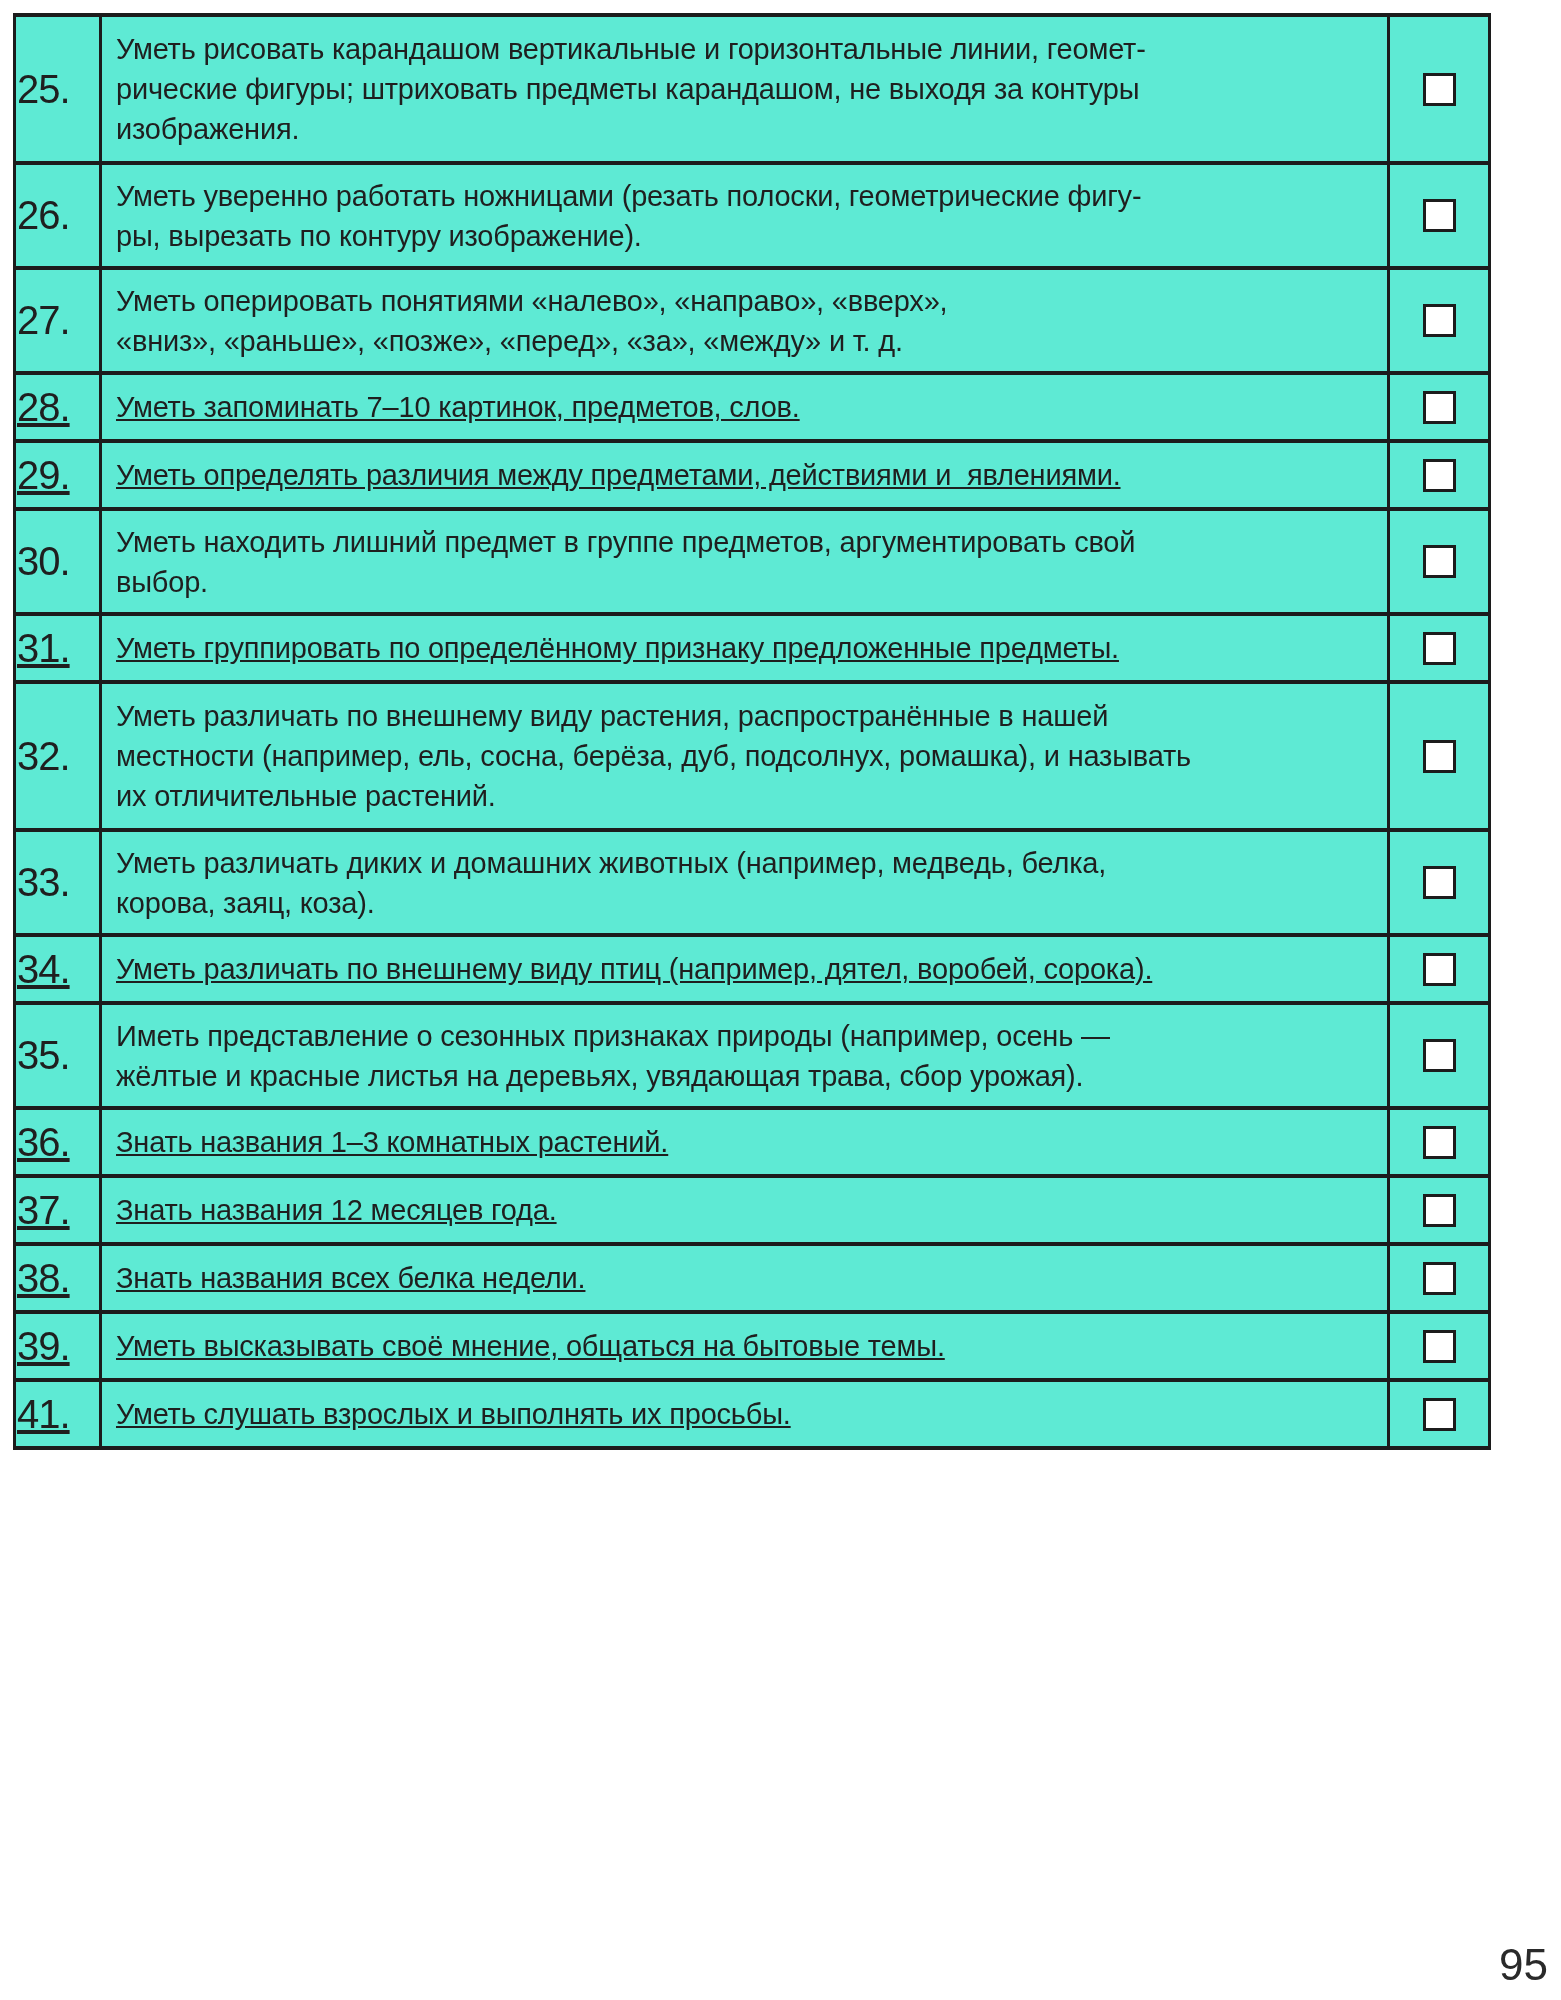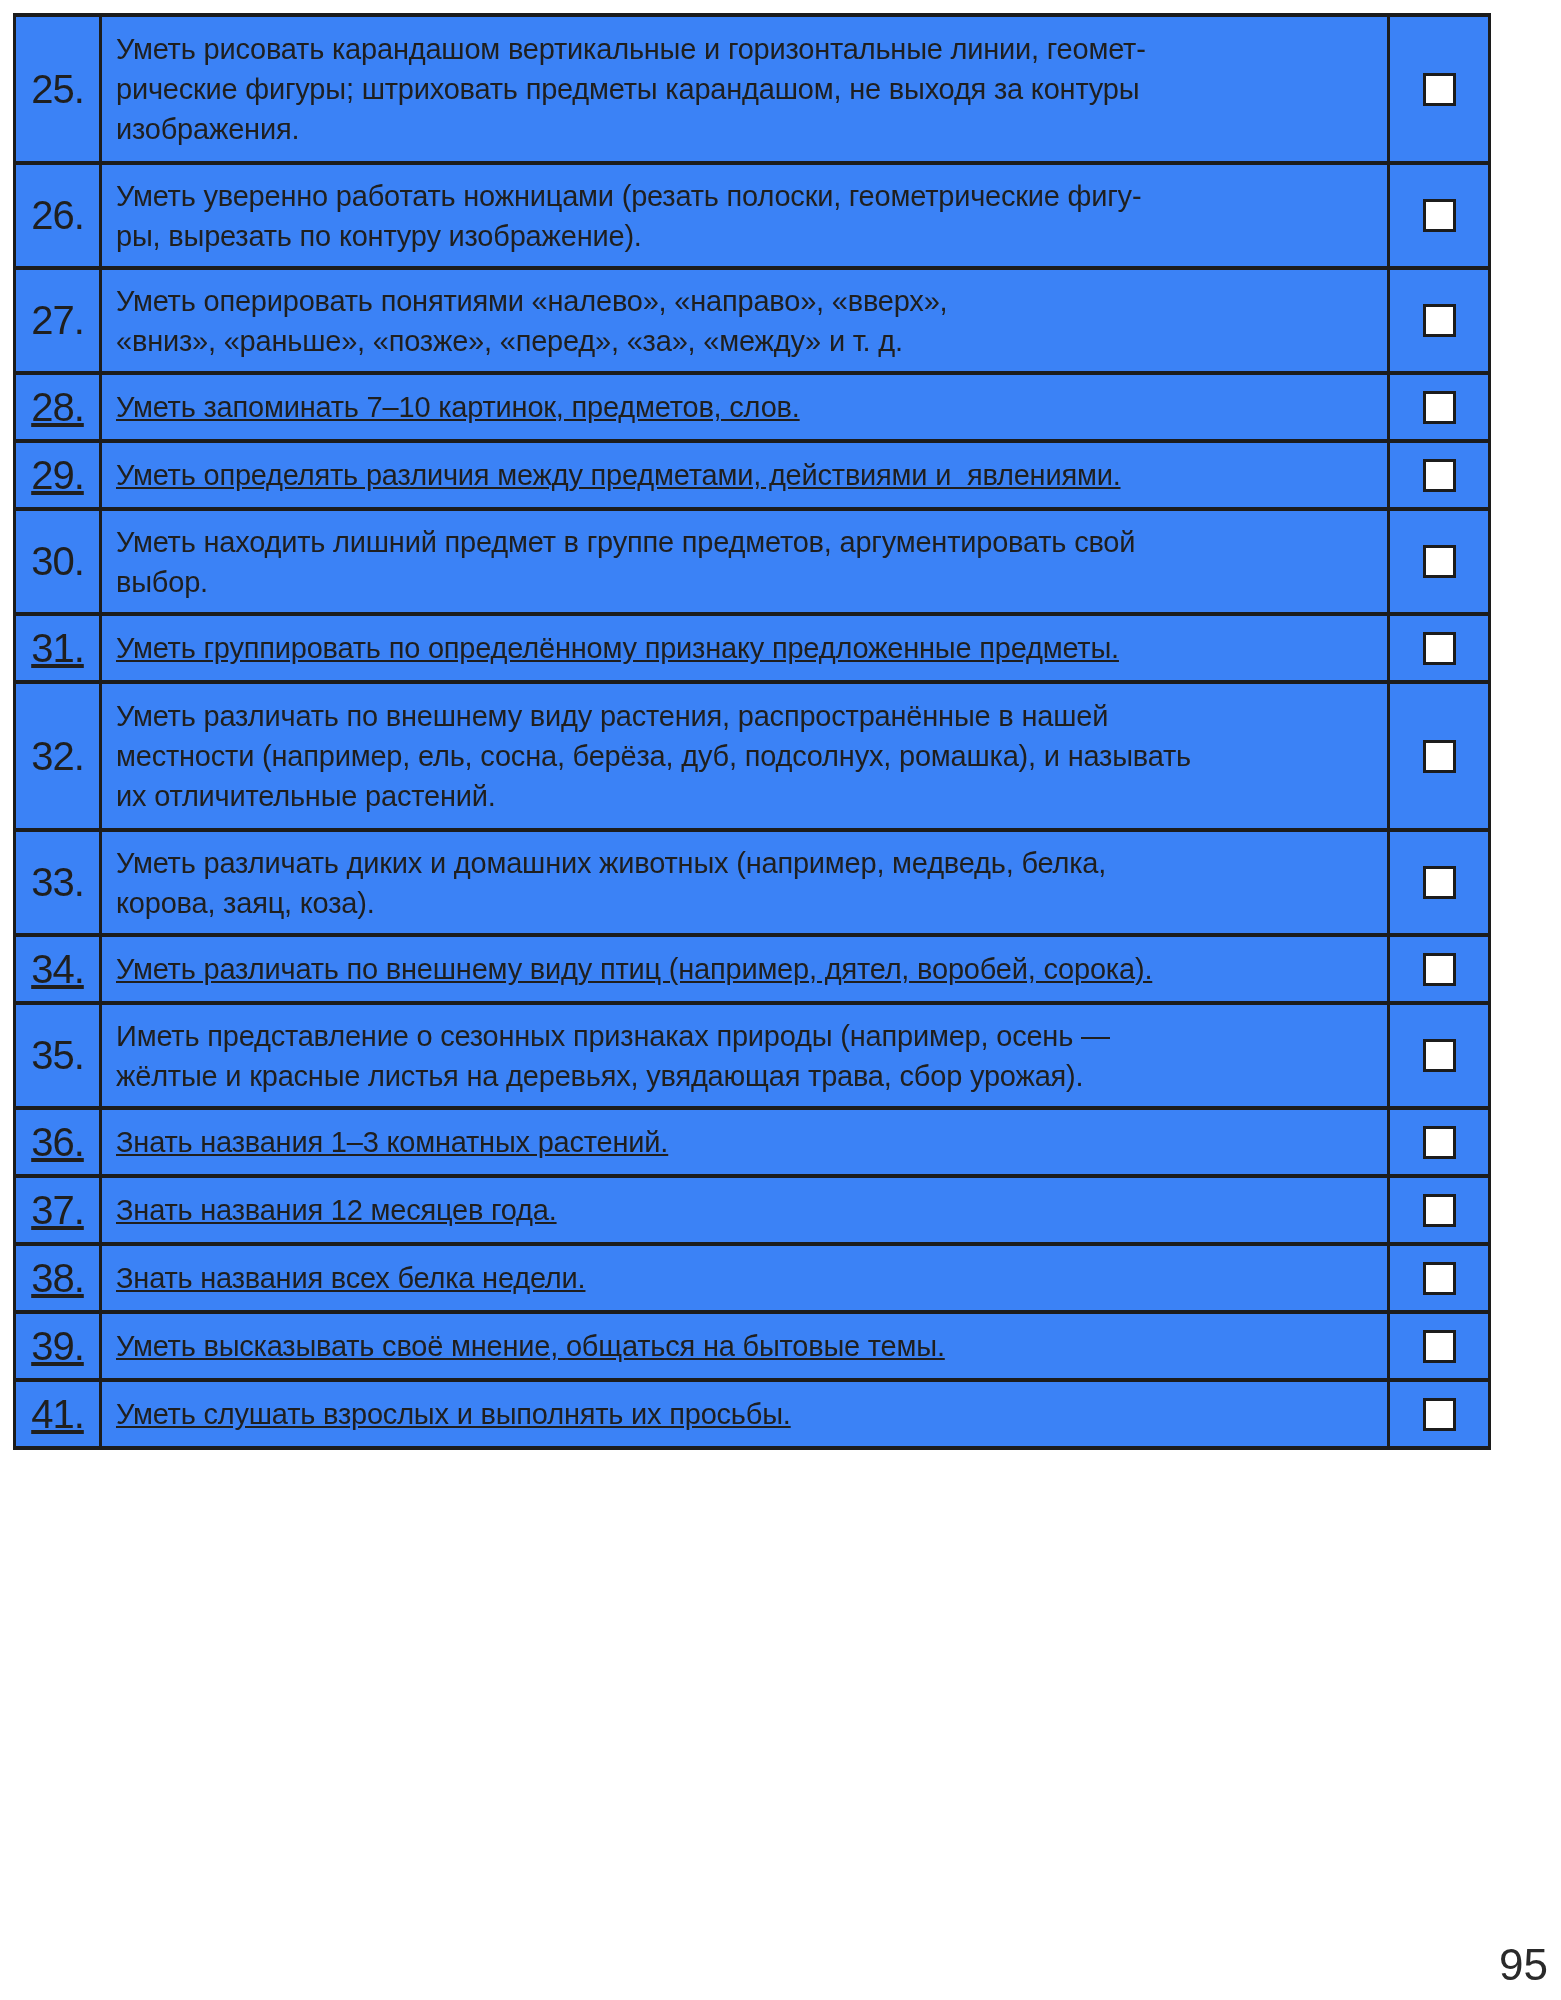--- a/index.html
+++ b/index.html
@@ -17,25 +17,25 @@
     width: 1432px;
     border-collapse: collapse;
     table-layout: fixed;
   }
   table.checklist td {
     border-left: 3px solid #1c1c1c;
     border-right: 3px solid #1c1c1c;
     border-top: 4px solid #1c1c1c;
     border-bottom: 4px solid #1c1c1c;
     vertical-align: middle;
-    background: #3b82f6;
+    background: #5eead4;
   }
   td.num {
     width: 81px;
-    text-align: center;
+    text-align: left;
     font-size: 40px;
     letter-spacing: -1px;
   }
   td.text {
     width: 1255px;
     font-size: 29px;
     line-height: 40px;
     padding: 10px 16px 10px 14px;
     white-space: pre-wrap;
     letter-spacing: -0.2px;

